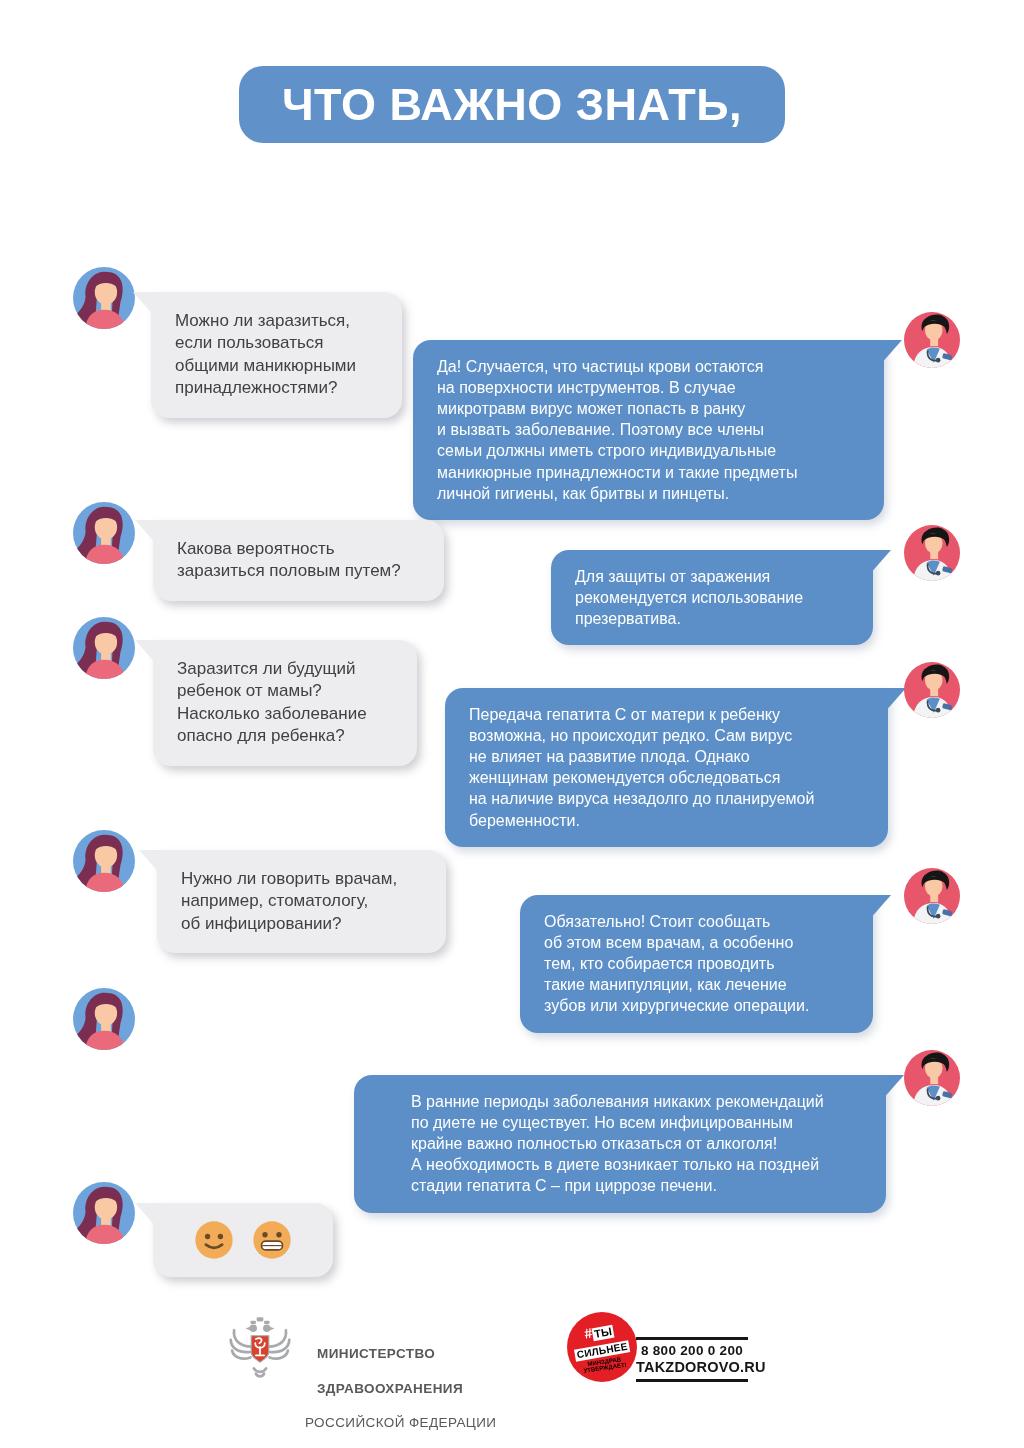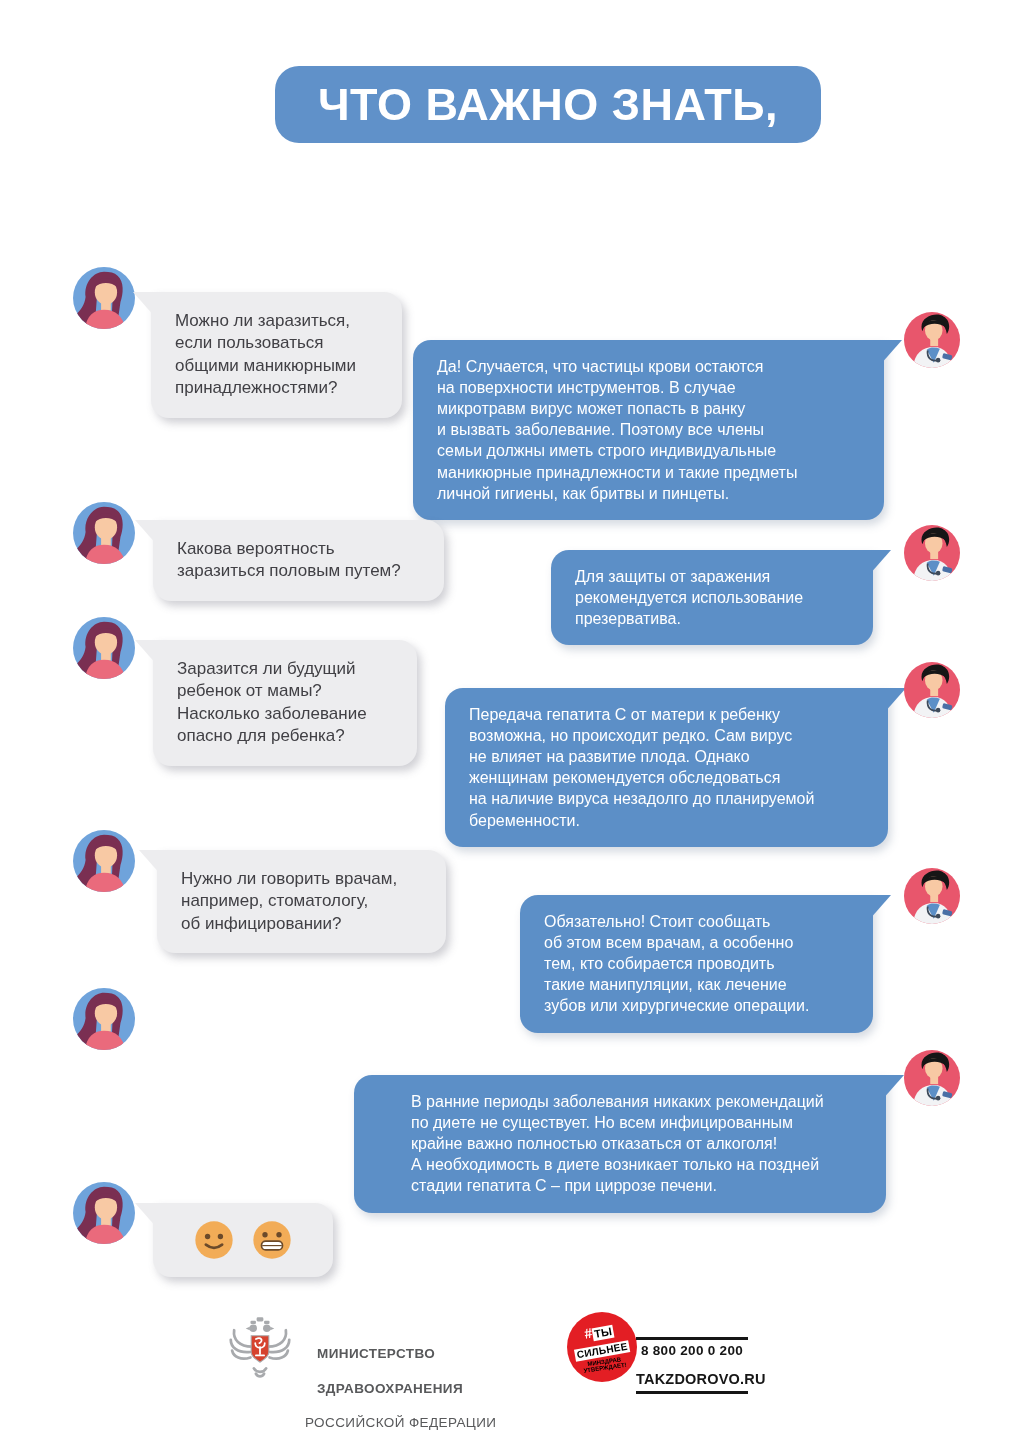--- a/index.html
+++ b/index.html
@@ -3,21 +3,21 @@
 <meta charset="utf-8">
 <style>
   html,body{margin:0;padding:0;background:#ffffff;font-family:"Liberation Sans",sans-serif;}
   .page{position:relative;width:1024px;height:1448px;background:#ffffff;overflow:hidden;}
 
   
   .title-banner{
     position:absolute;left:239px;top:66px;width:546px;height:77px;
     background:#6091C9;border-radius:24px;
     display:flex;align-items:center;justify-content:center;
-    color:#ffffff;font-size:45px;font-weight:bold;letter-spacing:.5px;white-space:nowrap;margin-left:36px;
+    color:#ffffff;font-size:45px;font-weight:bold;letter-spacing:.5px;white-space:nowrap;
   }
   .subtitle{
     position:absolute;left:0;top:166px;width:1024px;text-align:center;
     font-size:51px;font-weight:bold;letter-spacing:0;white-space:nowrap;
   }
   .subtitle .blue{color:#5B8EC9;}
   .subtitle .red{color:#E6232B;}
 
   
   .avatar{position:absolute;border-radius:50%;overflow:hidden;}
@@ -85,21 +85,21 @@
   .tys-line2{margin-top:1px;}
   .tys-line2 .tys-box{font-size:10px;letter-spacing:.3px;}
   .tys-tag{color:#000000;font-size:6px;font-weight:bold;margin-top:2px;white-space:pre-line;transform:rotate(2deg);}
 
   .hotline{
     position:absolute;left:636px;top:1337px;width:112px;
     border-top:3px solid #161616;border-bottom:3px solid #161616;
     padding:3px 0 4px 0;text-align:center;color:#161616;
   }
   .hotline .phone{font-size:13.5px;font-weight:bold;letter-spacing:.3px;}
-  .hotline .site{font-size:14.5px;font-weight:bold;letter-spacing:.2px;margin-top:13px;}
+  .hotline .site{font-size:14.5px;font-weight:bold;letter-spacing:.2px;margin-top:1px;}
 </style>
 </head>
 <body>
 
 <svg width="0" height="0" style="position:absolute">
   <defs>
     <g id="woman-art">
       <rect width="64" height="64" fill="#6FA3DB"></rect>
       <path d="M46 9 C53 15 52 28 49 36 L47 50 L40 52 L41 29 L25 27 L23 54 C14 63 5 60 1 51 C8 45 12 39 13 31 C11 17 21 5 32 5 C38 5 43 6 46 9 Z" fill="#7A2F52"></path>
       <ellipse cx="34" cy="26" rx="11.5" ry="13" fill="#F8C9A4"></ellipse>

